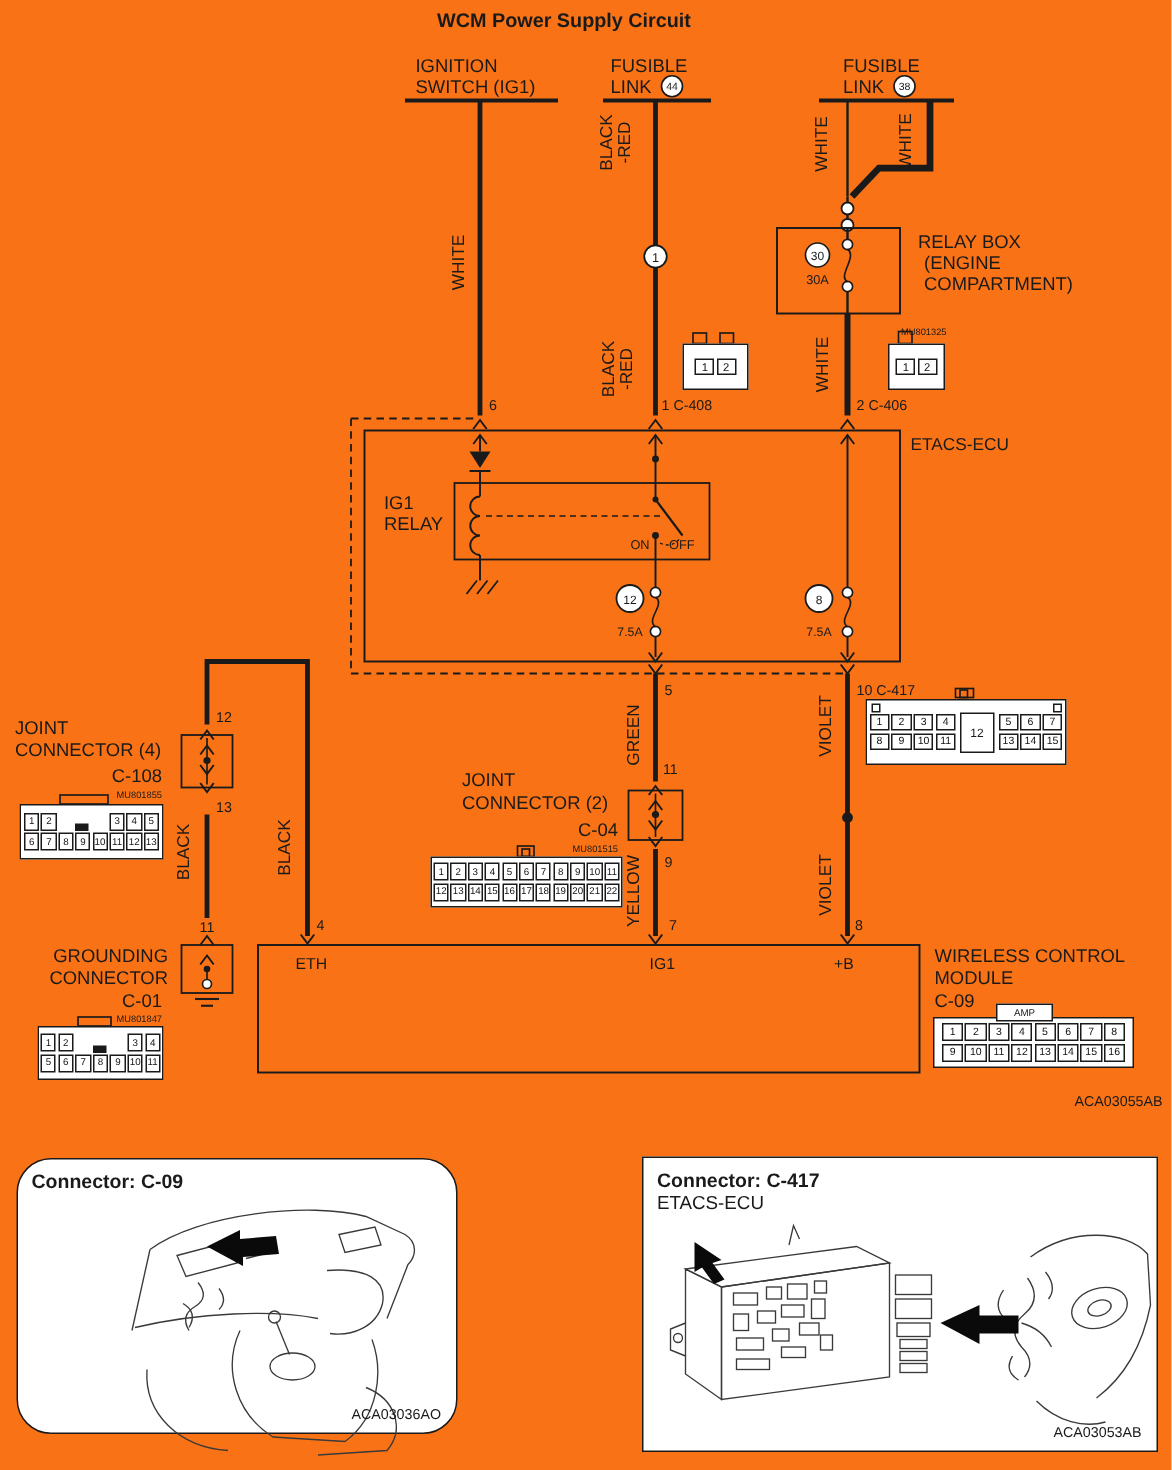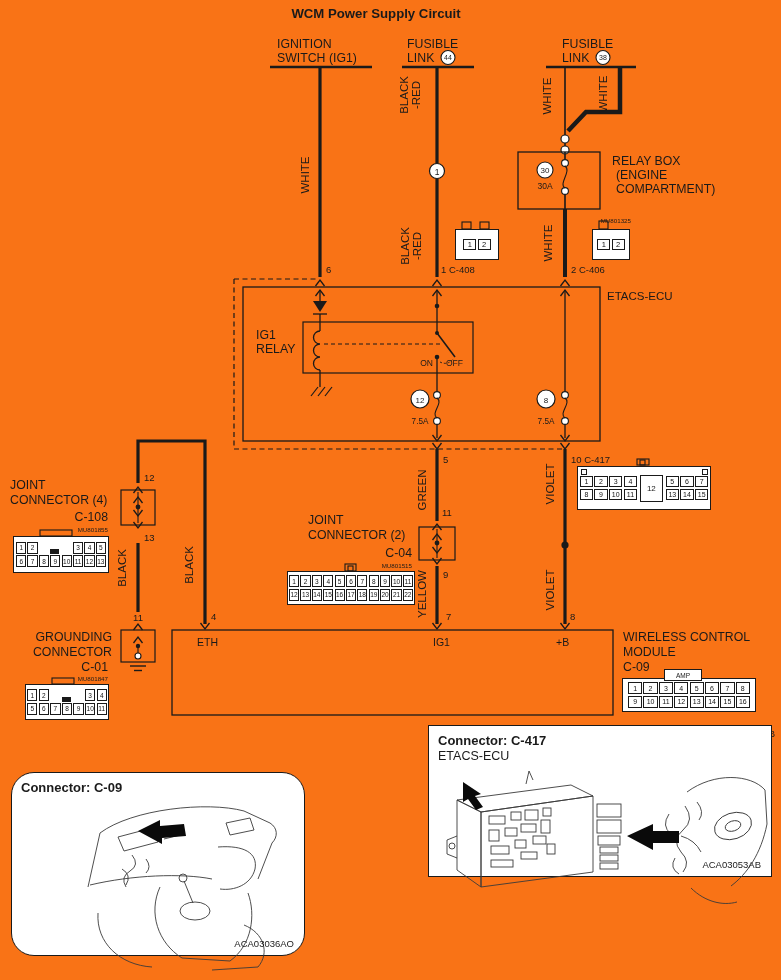--- a/index.html
+++ b/index.html
@@ -454,21 +454,21 @@
           <circle cx="171" cy="79" r="4"></circle>
       <path d="M86,114 C84,144 108,166 140,168"></path>
       <path d="M232,126 C252,134 258,154 246,168 L200,171"></path>
       <path d="M120,56 q8,10 -2,16 q-10,6 -4,16 M134,60 q6,8 0,14 M110,70 q10,6 4,16"></path>
     </g>
     <polygon points="126,32 148,21 148,27 172,25 174,37 150,39 150,45" fill="#0a0a0a"></polygon>
   </svg>
   <div class="pcode">ACA03036AO</div>
 </div>
 
-<div class="panel" style="left:428px;top:725px;width:344px;height:152px;">
+<div class="panel" style="left:428px;top:771px;width:344px;height:197px;">
   <div class="ptitle">Connector: C-417</div>
   <div class="psub">ETACS-ECU</div>
   <svg width="340" height="150" viewBox="0 0 340 150" style="position:absolute;left:0;top:42px;">
     <g fill="none" stroke="#3a3a3a" stroke-width="0.9">
       <path d="M28,32 L142,17 L164,28 L52,44 Z"></path>
       <path d="M52,44 L164,28 L164,104 L52,119 Z"></path>
       <path d="M28,32 L28,102 L52,119 L52,44 Z"></path>
       <rect x="60" y="48" width="16" height="8"></rect>
           <rect x="82" y="44" width="10" height="8"></rect>
       <rect x="96" y="42" width="13" height="10"></rect>

